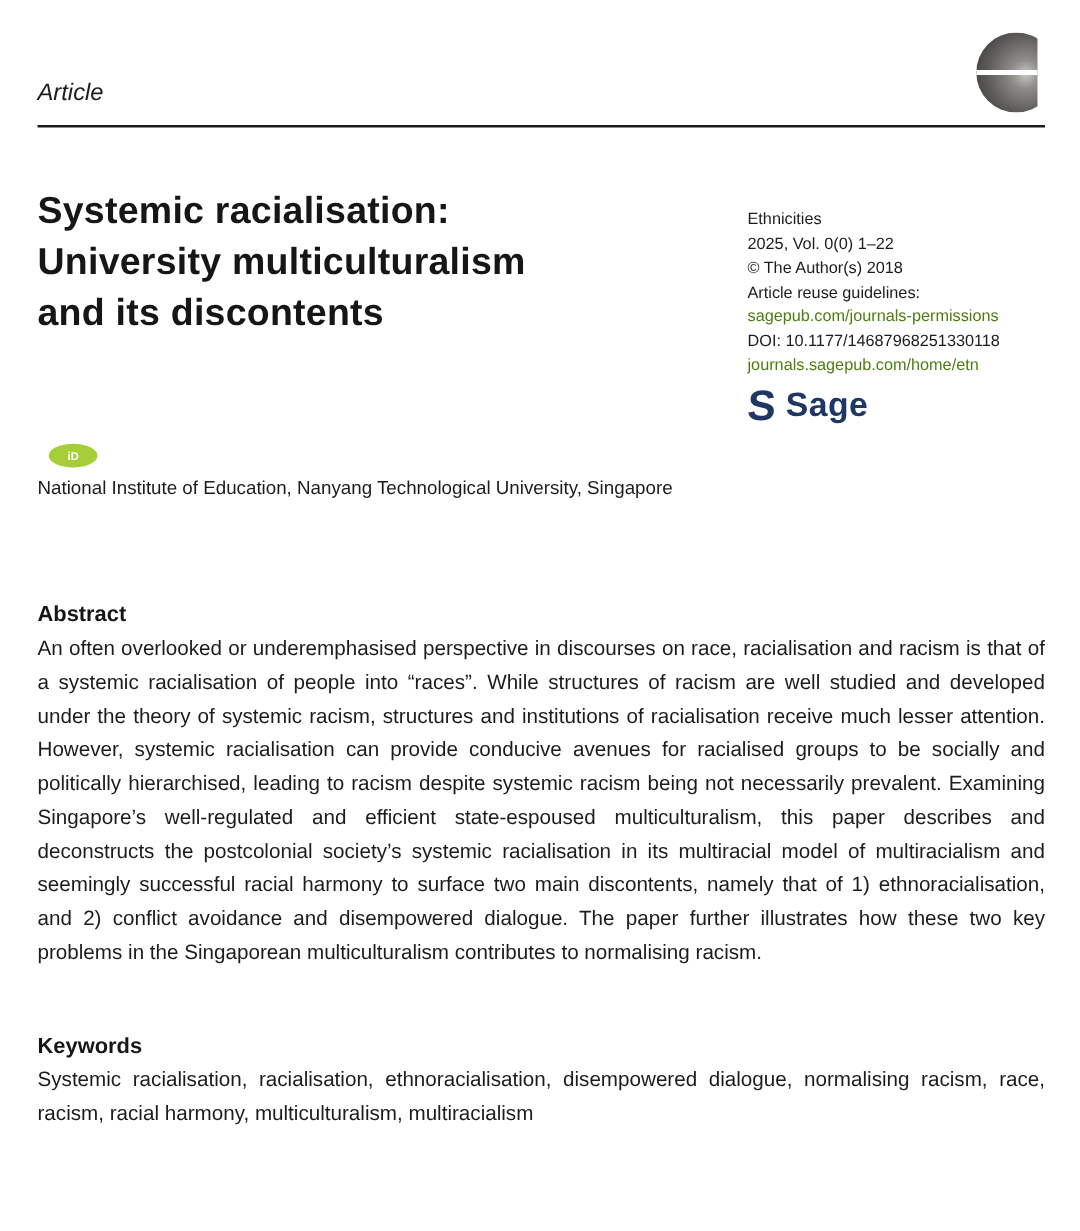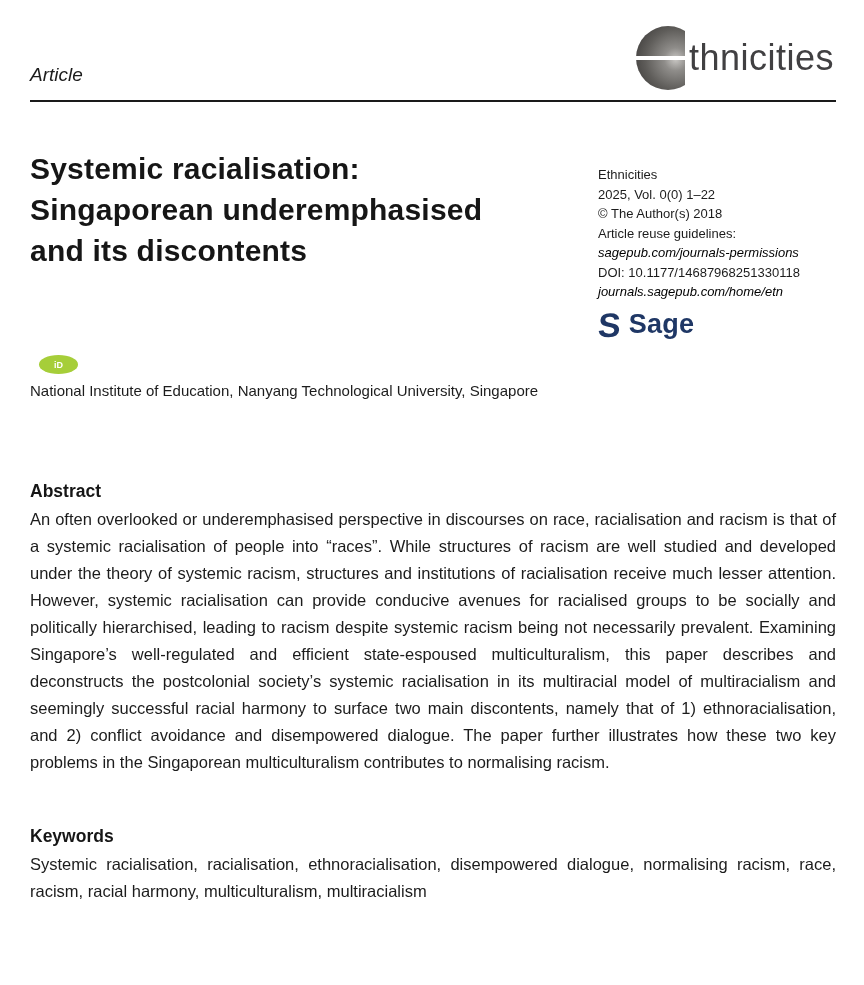--- a/index.html
+++ b/index.html
@@ -88,25 +88,24 @@
     position: absolute;
     top: 17px;
     left: 568px;
     width: 250px;
     font-size: 13px;
     line-height: 19.5px;
     color: #1c1c1c;
     white-space: nowrap;
   }
   .journal-info .link {
-    color: #000000;
+    color: #4d7c0f;
     text-decoration: none;
     display: block;
     cursor: pointer;
-    font-style: italic;
   }
   .sage-logo {
     display: flex;
     align-items: center;
     margin-top: 6px;
   }
   .sage-s {
     font-size: 34px;
     font-weight: 800;
     color: #1f3765;
@@ -169,29 +168,28 @@
 
 <div class="page">
 
   <div class="article-label">Article</div>
 
   <div class="journal-logo">
     <div class="globe-wrap">
       <div class="globe"></div>
       <div class="globe-bar"></div>
     </div>
-    <span class="journal-logo-text">thnicities</span>
   </div>
 
   <hr class="rule">
 
   <div class="title-row">
     <h1 class="paper-title">
       <div>Systemic racialisation:</div>
-      <div>Singaporean underemphasised</div>
+      <div>University multiculturalism</div>
       <div>and its discontents</div>
     </h1>
 
     <div class="journal-info">
       <div>Ethnicities</div>
       <div>2025, Vol. 0(0) 1–22</div>
       <div>© The Author(s) 2018</div>
       <div>Article reuse guidelines:</div>
       <a class="link">sagepub.com/journals-permissions</a>
       <div>DOI: 10.1177/14687968251330118</div>

